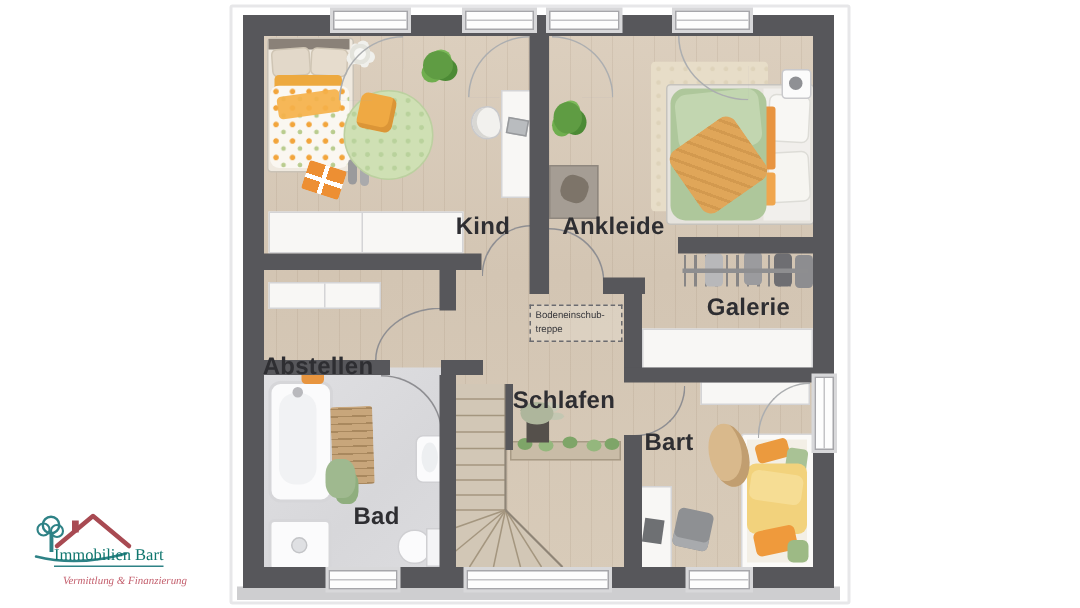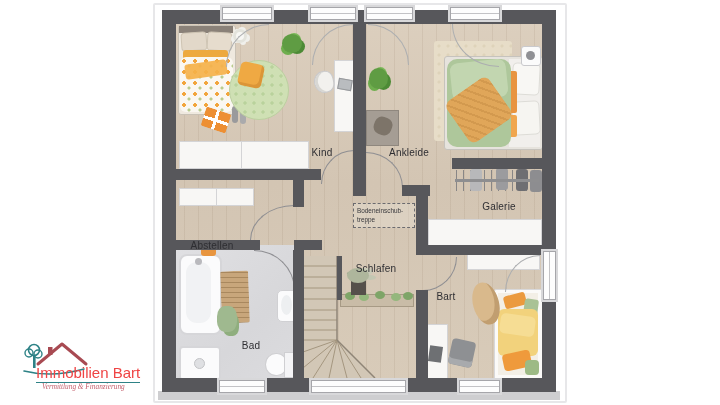--- a/index.html
+++ b/index.html
@@ -26,33 +26,33 @@
   .win-v::after{top:0;bottom:0;left:5px;width:1px;}
   
   .arc{z-index:4;}
   .arc-tl{border-top:1.5px solid #8e8e92;border-left:1.5px solid #8e8e92;border-top-left-radius:100%;}
   .arc-tr{border-top:1.5px solid #8e8e92;border-right:1.5px solid #8e8e92;border-top-right-radius:100%;}
   .arc-br{border-bottom:1.5px solid #8e8e92;border-right:1.5px solid #8e8e92;border-bottom-right-radius:100%;}
   .warc-tl{border-top:1px solid #acaeb0;border-left:1px solid #acaeb0;border-top-left-radius:100%;}
   .warc-tr{border-top:1px solid #acaeb0;border-right:1px solid #acaeb0;border-top-right-radius:100%;}
   .warc-bl{border-bottom:1px solid #acaeb0;border-left:1px solid #acaeb0;border-bottom-left-radius:100%;}
   
-  .room-label{z-index:9;transform:translate(-50%,-50%);font-size:10px;font-weight:400;
+  .room-label{z-index:9;transform:translate(-50%,-50%);font-size:16px;font-weight:700;
       color:#2e2e32;letter-spacing:.2px;white-space:nowrap;}
   .note-box{z-index:9;border:1px dashed #6b6b6f;color:#38383c;font-size:6.4px;line-height:1.45;
       padding:2px 3px;background:rgba(235,228,218,.35);}
   
   .f{z-index:3;}
   .white-f{background:#f8f7f5;border:1px solid #d4d4d6;}
   .plant{border-radius:50%;background:#5f9c43;
       box-shadow:5px 3px 0 -2px #4c8a35,-4px 5px 0 -3px #6fae4e,2px -4px 0 -3px #7cb95a;}
   
   .logo{left:20px;top:340px;width:140px;height:58px;z-index:10;}
-  .brand-name{position:absolute;left:16px;top:24px;font-family:Liberation Sans, sans-serif;
-      font-size:15px;color:#ef4444;border-bottom:1.2px solid #2e8286;padding-bottom:1px;white-space:nowrap;}
+  .brand-name{position:absolute;left:16px;top:24px;font-family:Liberation Serif, serif;
+      font-size:11px;color:#0f766e;border-bottom:1.2px solid #2e8286;padding-bottom:1px;white-space:nowrap;}
   .brand-tag{position:absolute;left:22px;top:42px;font-family:"Liberation Serif",serif;
       font-style:italic;font-size:7.3px;color:#c4606e;white-space:nowrap;}
 </style>
 </head>
 <body>
 
 <div class="stage">
 
   <div class="abs plan-outline"></div>
   <div class="abs ground-shadow"></div>

